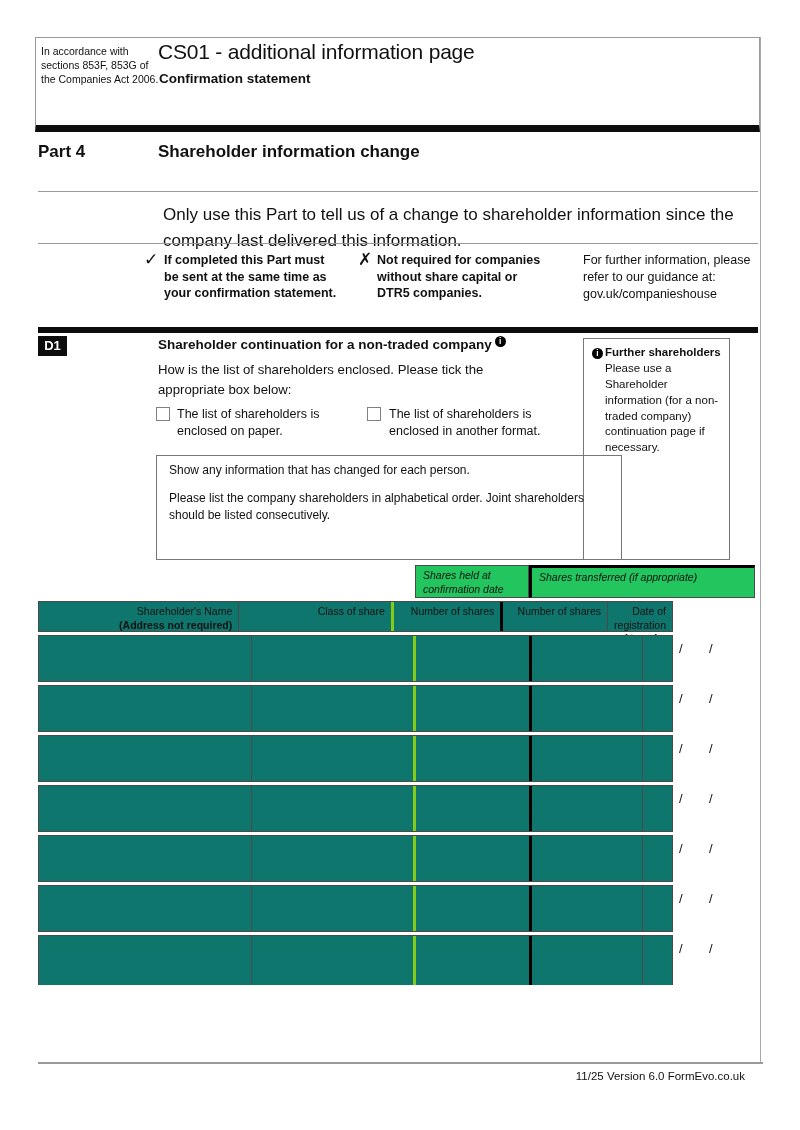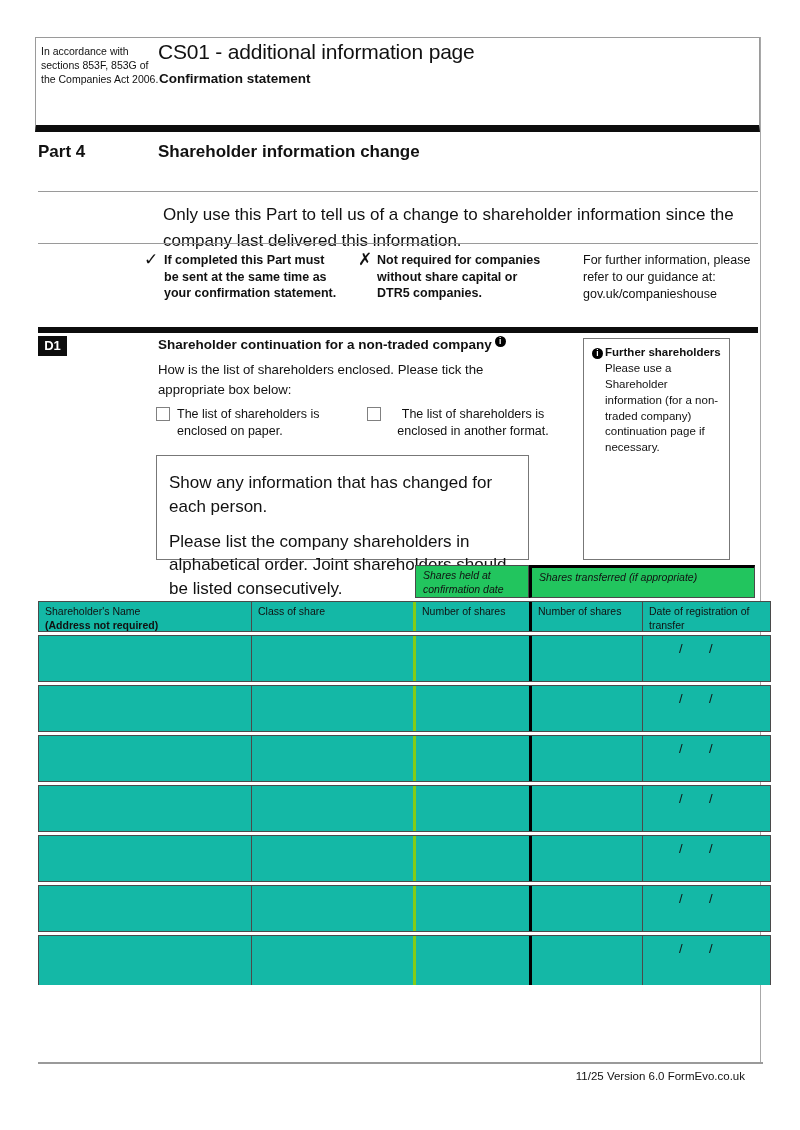--- a/index.html
+++ b/index.html
@@ -35,30 +35,30 @@
   .cb-label{font-size:12.5px;line-height:1.32;}
 
   .info-icon{display:inline-block;width:11px;height:11px;background:#000;border-radius:50%;
              color:#fff;font-size:8.5px;font-weight:700;text-align:center;line-height:11px;}
   .sup{position:relative;top:-5px;margin-left:3px;}
 
   .note-box{left:583px;top:338px;width:147px;height:222px;border:1px solid #777;padding:7px 8px;}
   .note-title{font-size:11.5px;font-weight:700;}
   .note-body{margin-left:13px;margin-top:2px;font-size:11.5px;line-height:1.38;}
 
-  .instruction-box{left:156px;top:455px;width:373px;height:105px;border:1px solid #777;
-                   padding:15px 12px;font-size:17px;line-height:1.4;}
+  .instruction-box{left:156px;top:455px;width:466px;height:105px;border:1px solid #777;
+                   padding:6px 12px;font-size:12px;line-height:1.4;}
   .instruction-box p{margin:0 0 11px 0;}
 
   
   .ghead{border:1px solid #4a4a4a;font-size:10.5px;line-height:1.3;padding:3px 7px;background:#22c55e;font-style:italic;}
   .ghead-held{left:415px;top:565px;width:114px;height:33px;}
   .ghead-trans{left:529px;top:565px;width:226px;height:33px;border-top:3px solid #000;border-left:3px solid #000;}
 
-  .hrow,.trow{display:flex;width:733px;border:1px solid #4a4a4a;background:#14b8a6;box-sizing:border-box;}
+  .hrow,.trow{display:flex;width:635px;border:1px solid #4a4a4a;background:#0f766e;box-sizing:border-box;text-align:right;}
   .hrow{left:38px;top:601px;height:31px;font-size:10.5px;line-height:1.3;}
   .hcell{box-sizing:border-box;padding:3px 6px;}
   .c1{width:213px;border-right:1px solid #4a4a4a;}
   .c2{width:164px;border-right:3px solid #84cc16;}
   .c3{width:113px;}
   .c4{width:114px;border-left:3px solid #000;border-right:1px solid #4a4a4a;}
   .c5{flex:1;}
 
   #table-body{left:38px;top:635px;}
   .trow{height:47px;margin-bottom:3px;}
@@ -112,21 +112,21 @@
 
   <div class="abs d1-title">
     <span>Shareholder continuation for a non-traded company</span><span class="info-icon sup">i</span>
   </div>
   <div class="abs d1-question">How is the list of shareholders enclosed. Please tick the appropriate box below:</div>
 
   <div class="abs checkbox" style="left:156px;top:407px;"></div>
   <div class="abs cb-label" style="left:177px;top:406px;width:152px;">The list of shareholders is enclosed on paper.</div>
 
   <div class="abs checkbox" style="left:367px;top:407px;"></div>
-  <div class="abs cb-label" style="left:389px;top:406px;width:168px;text-align:center;">The list of shareholders is enclosed in another format.</div>
+  <div class="abs cb-label" style="left:389px;top:406px;width:168px;">The list of shareholders is enclosed in another format.</div>
 
   <div class="abs note-box">
     <div class="note-title"><span class="info-icon" style="margin-right:2px;">i</span><span>Further shareholders</span></div>
     <div class="note-body">Please use a Shareholder information (for a non-traded company) continuation page if necessary.</div>
   </div>
 
   <div class="abs instruction-box">
     <p>Show any information that has changed for each person.</p>
     <p>Please list the company shareholders in alphabetical order. Joint shareholders should be listed consecutively.</p>
   </div>

